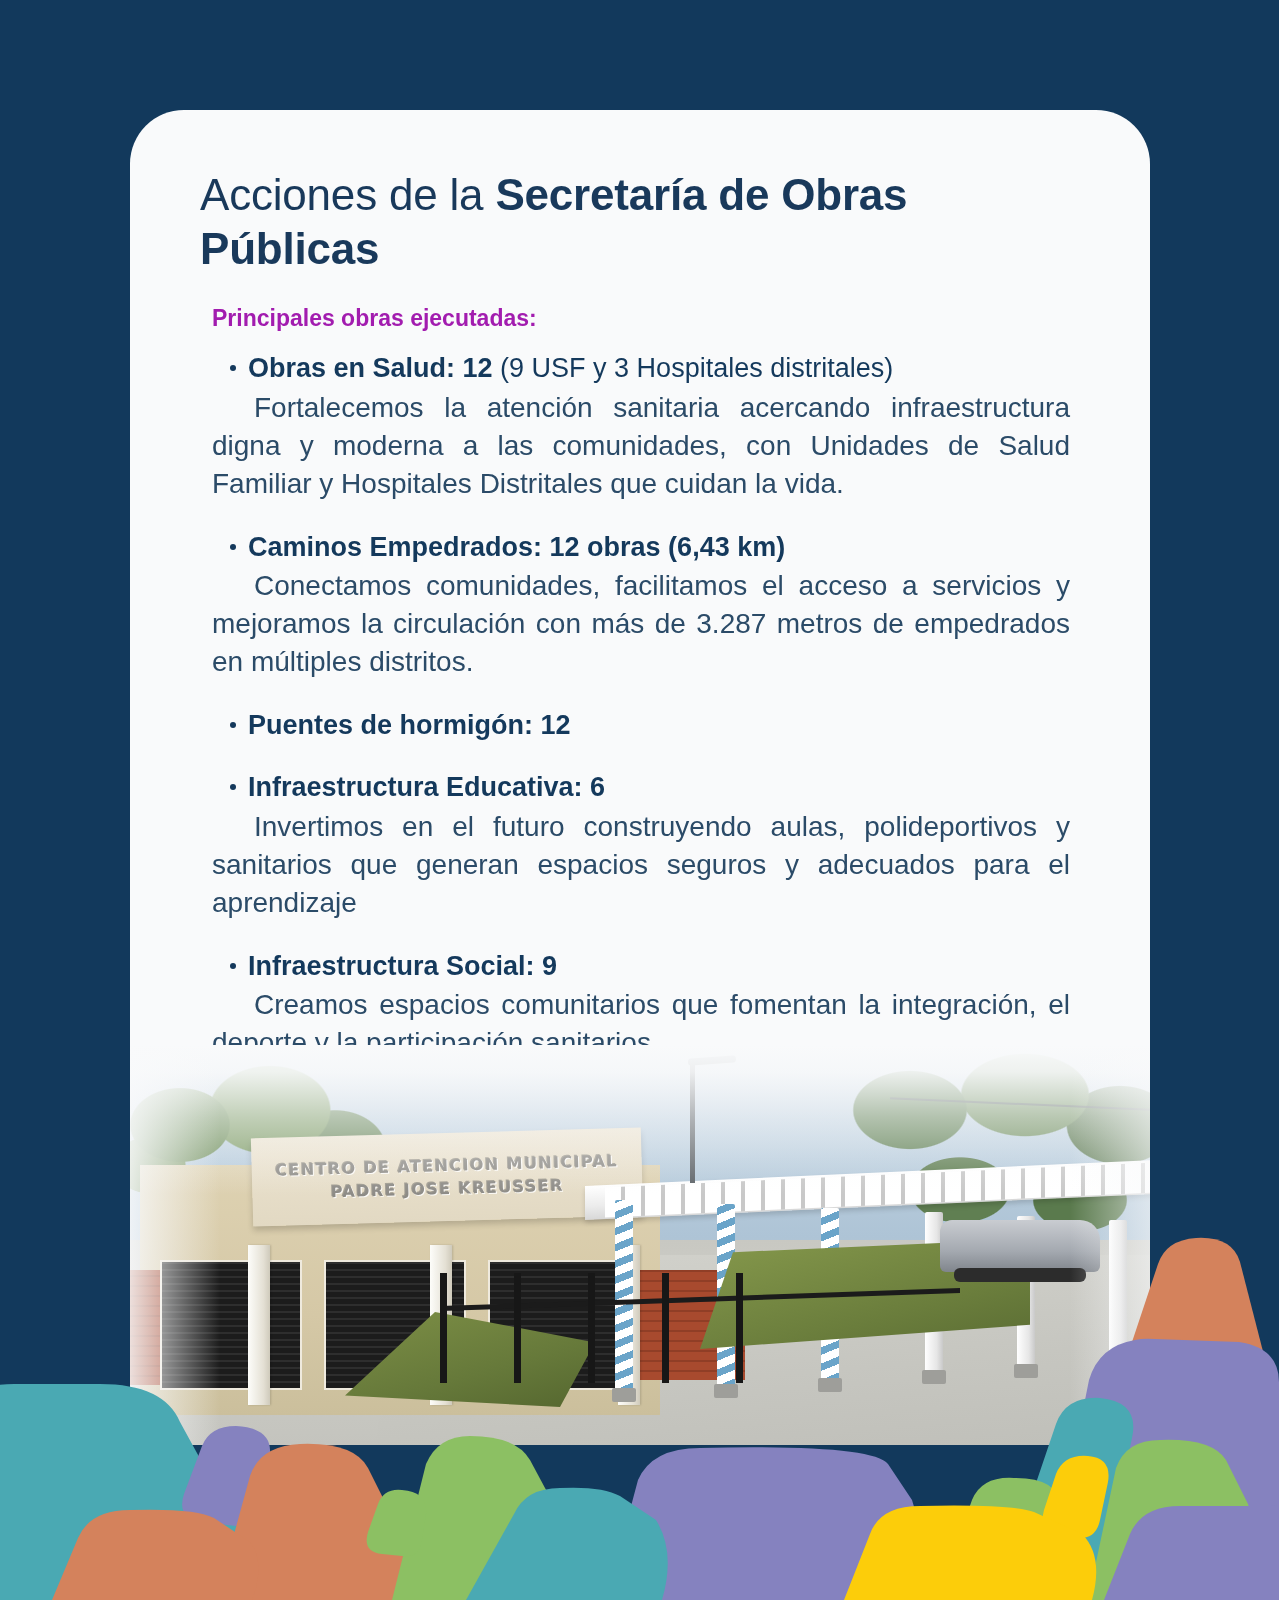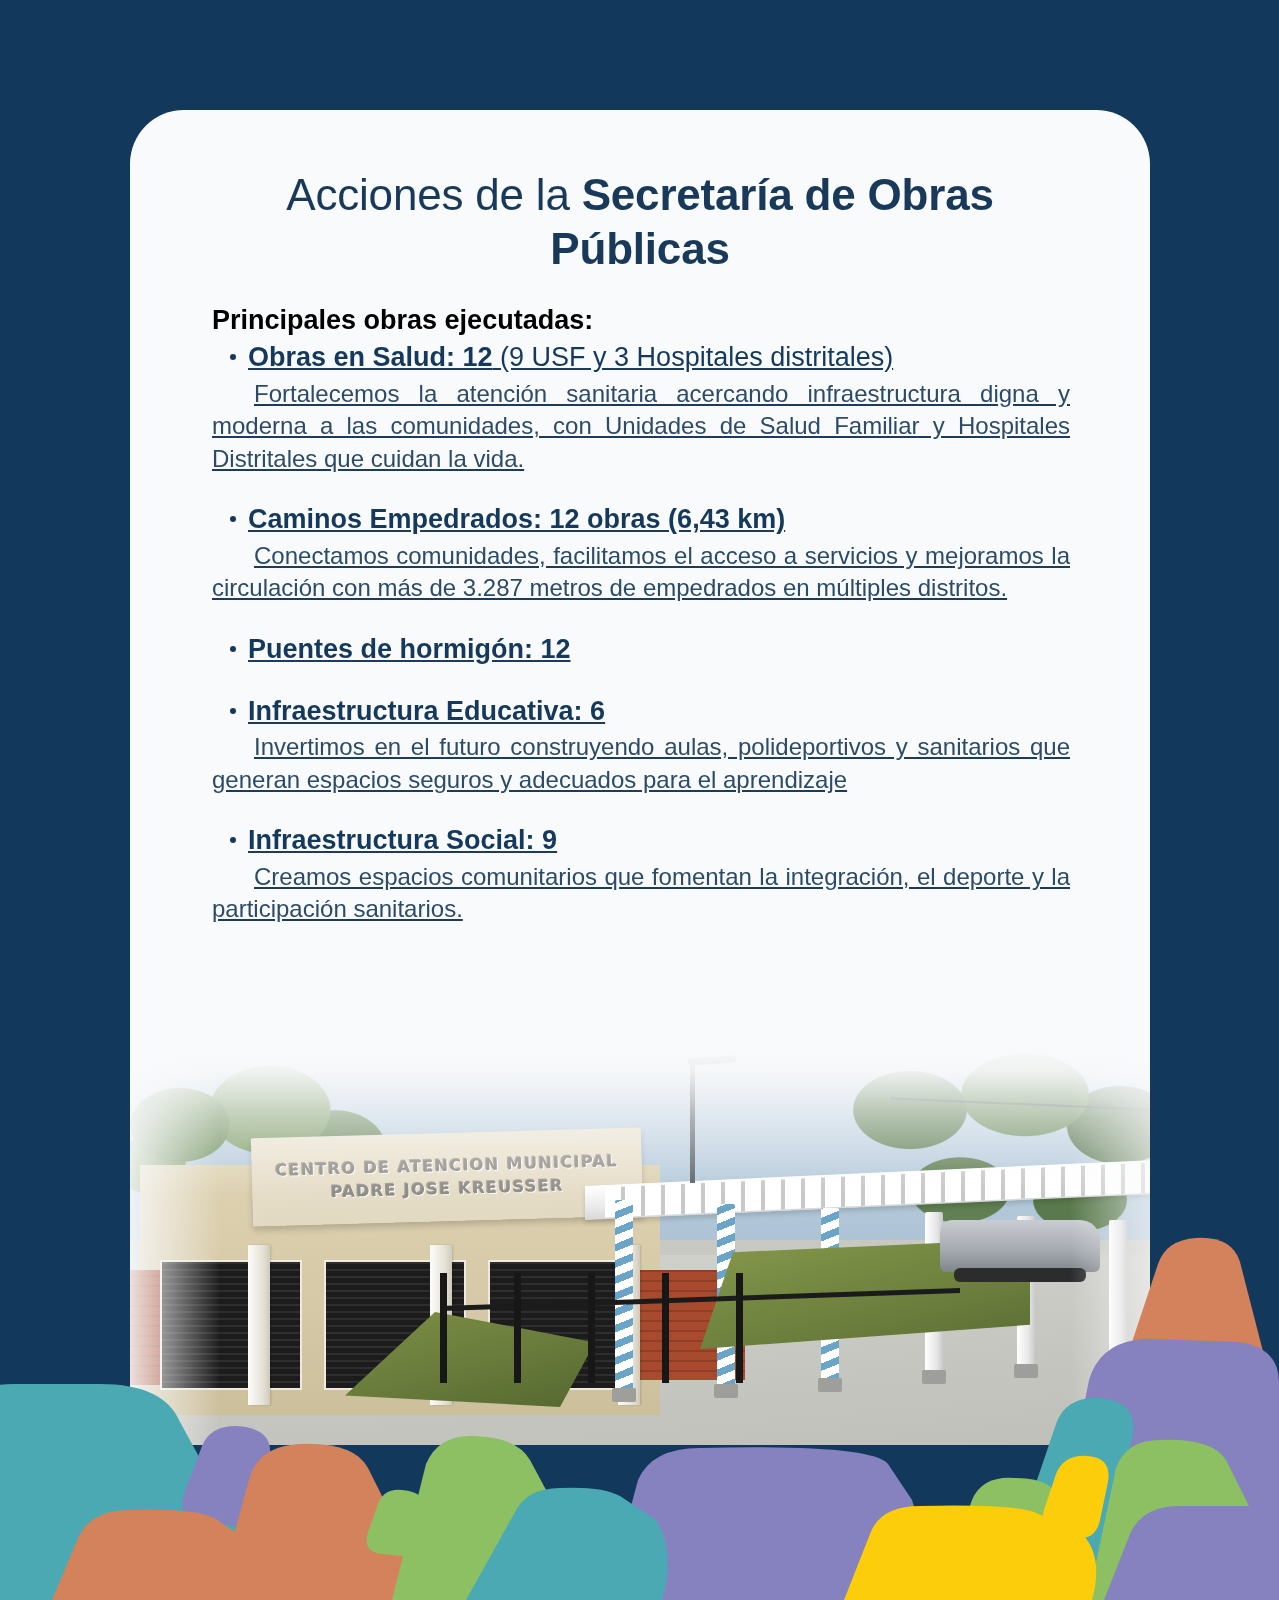--- a/index.html
+++ b/index.html
@@ -18,63 +18,63 @@
     left:130px; top:110px;
     width:1020px; height:1335px;
     background:#f9fafb;
     border-radius:54px;
     overflow:hidden;
     z-index:2;
   }
 
   
   .title{
-    text-align:center;
+    text-align:left;
     color:#19395b;
     font-size:44px;
     line-height:1.22;
     font-weight:400;
     padding:58px 70px 0 70px;
     letter-spacing:-.2px;
   }
   .title b{ font-weight:700; }
 
   
   .content{
     padding:0 80px 0 82px;
     margin-top:30px;
     color:#1d3c5c;
   }
   .lead{
-    font-size:27px;
+    font-size:23px;
     font-weight:700;
-    color:#000000;
-    margin-bottom:3px;
-  }
-  .section{ margin-top:26px;text-decoration:underline; }
+    color:#a21caf;
+    margin-bottom:18px;
+  }
+  .section{ margin-top:26px; }
   .section.first{ margin-top:0; }
   .bullet{
     font-size:27px;
     line-height:1.34;
     color:#14395c;
     padding-left:36px;
     position:relative;
     margin-bottom:2px;
     font-weight:400;
   }
   .bullet::before{
     content:"";
     position:absolute;
     left:18px; top:15px;
     width:6px;height:6px;border-radius:50%;
     background:#14395c;
   }
   .bullet b{ font-weight:700; }
   .para{
-    font-size:24px;
+    font-size:28px;
     line-height:1.36;
     color:#2b4b68;
     text-align:justify;
     text-indent:42px;
     font-weight:400;
   }
 
   
   .photo{
     position:absolute;

